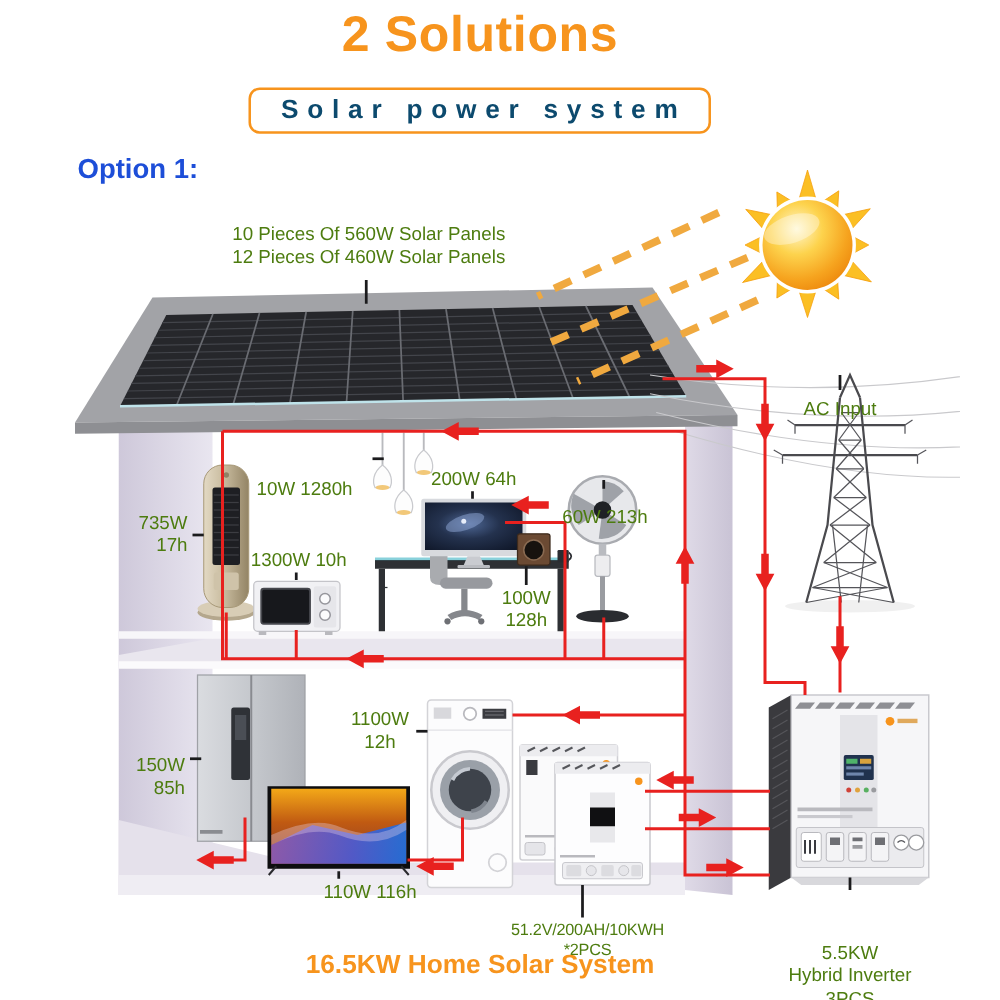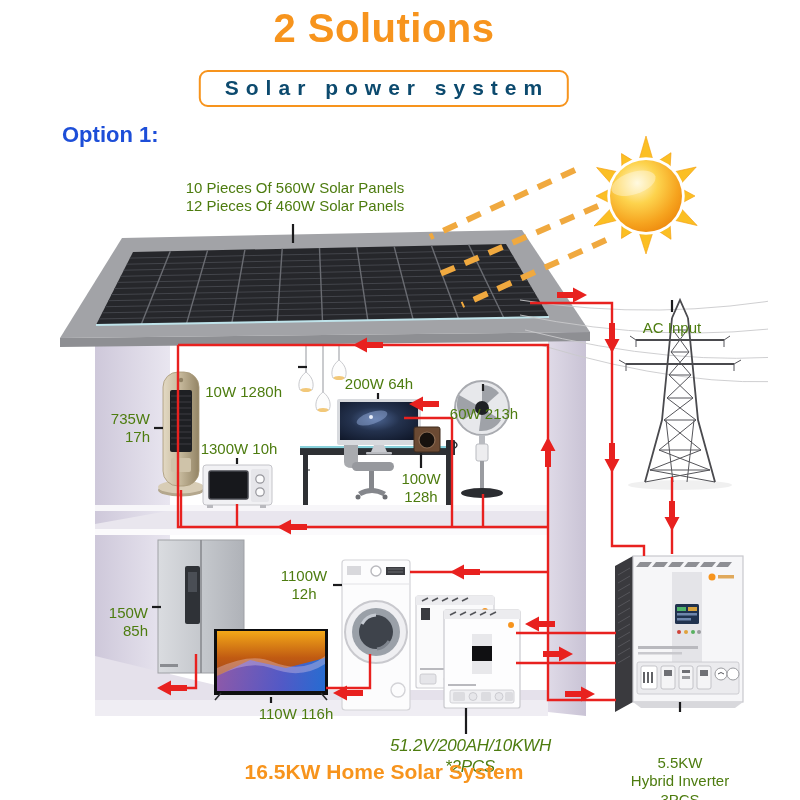--- a/index.html
+++ b/index.html
@@ -9,21 +9,21 @@
   .title{position:absolute;left:0;top:6px;width:100%;text-align:center;
          font-size:40px;font-weight:700;color:#F7941D;letter-spacing:.5px;}
   .subtitle-box{position:absolute;left:50%;top:70px;transform:translateX(-50%);
          border:2.5px solid #F7941D;border-radius:9px;padding:4px 18px 5px 24px;
          font-size:21px;font-weight:700;letter-spacing:7px;color:#0c4a6e;white-space:nowrap;}
   .option{position:absolute;left:62px;top:122px;font-size:22px;font-weight:700;color:#1d4ed8;}
   .footer{position:absolute;left:0;top:760px;width:100%;text-align:center;
          font-size:21px;font-weight:700;color:#F7941D;}
   .lbl{position:absolute;color:#4d7c0f;font-size:15px;line-height:1.22;}
   .c{text-align:center;} .r{text-align:right;}
-  .small{font-size:17px;letter-spacing:-.2px;font-style:italic;}
+  .small{font-size:13px;letter-spacing:-.2px;}
 </style>
 </head>
 <body>
 
 <div class="stage">
 
   <svg class="scene" width="800" height="800" viewBox="0 0 800 800">
     <defs>
       <radialGradient id="sunGrad" cx="38%" cy="32%" r="75%">
         <stop offset="0%" stop-color="#FFF7D0"></stop>

